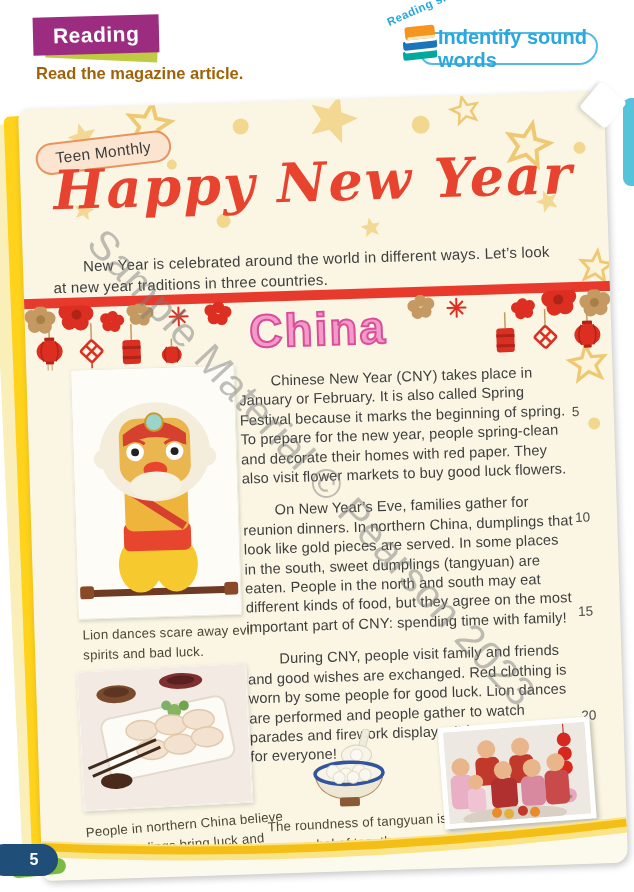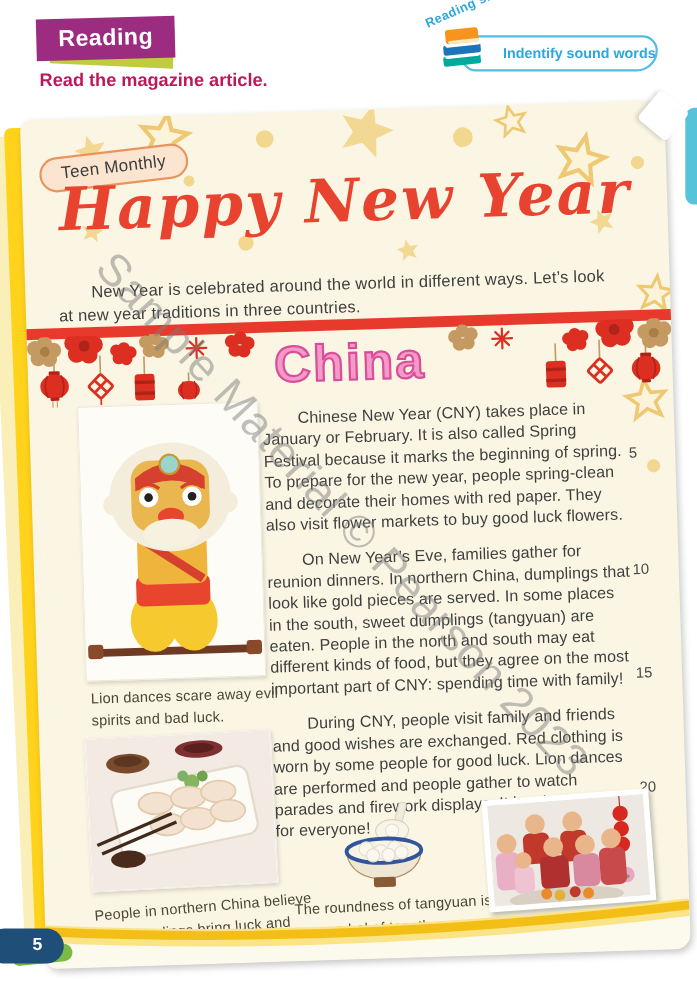--- a/index.html
+++ b/index.html
@@ -5,26 +5,26 @@
   html,body{margin:0;padding:0;background:#ffffff;}
   .stage{position:relative;width:634px;height:892px;background:#ffffff;overflow:hidden;
          font-family:"Liberation Sans",sans-serif;}
   .stage *{box-sizing:border-box;}
 
   
   .reading-shadow{position:absolute;left:46px;top:23px;width:112px;height:37px;
     background:#BFCB40;transform:rotate(2.5deg);}
   .reading-tab{position:absolute;left:33px;top:16px;padding:7px 20px;background:#9C2C80;
     color:#fff;font-size:21px;font-weight:bold;transform:rotate(-1.5deg);letter-spacing:.5px;}
-  .instruction{position:absolute;left:36px;top:64px;color:#be185d;font-weight:bold;font-size:16.5px;}
+  .instruction{position:absolute;left:36px;top:64px;color:#a16207;font-weight:bold;font-size:16.5px;}
 
   .skill-badge{position:absolute;left:420px;top:32px;width:178px;height:33px;
     border:2px solid #56BBE3;border-radius:14px 16px 22px 14px;background:#fff;
     display:flex;align-items:center;justify-content:flex-end;padding-left:16px;
-    color:#2AA7DF;font-weight:bold;font-size:13px;}
+    color:#2AA7DF;font-weight:bold;font-size:20px;}
   .skill-books{position:absolute;left:398px;top:20px;width:46px;height:48px;z-index:3;}
   .skill-curved{position:absolute;left:390px;top:16px;color:#2AA7DF;font-weight:bold;
     font-size:11.5px;transform:rotate(-24deg);transform-origin:left bottom;letter-spacing:.5px;}
 
   
   .cover-edge{position:absolute;left:623px;top:98px;width:11px;height:88px;background:#55C3DA;
     border-radius:8px 0 0 8px;z-index:1;}
   .spine-pale{position:absolute;left:6px;top:124px;width:30px;height:742px;background:#FAEFB9;
     border-radius:8px;transform:rotate(-2.6deg);z-index:1;}
   .spine-yellow{position:absolute;left:18px;top:116px;width:24px;height:752px;background:#FFD21C;

